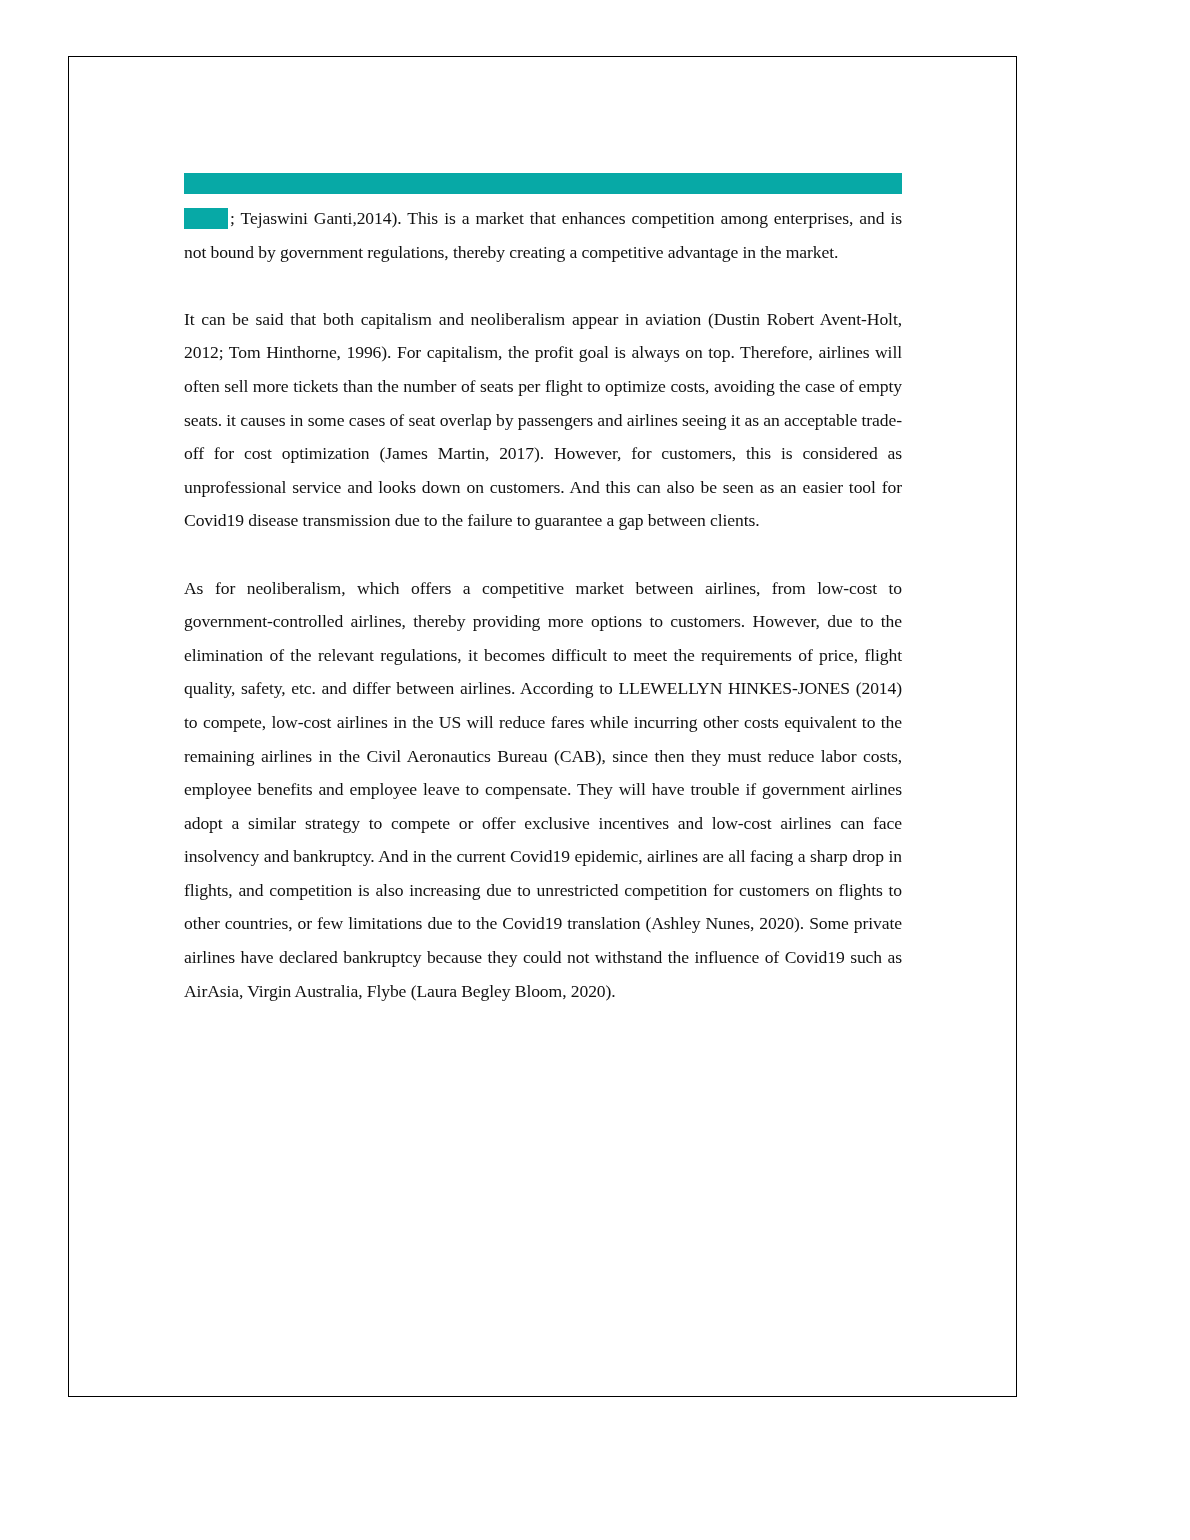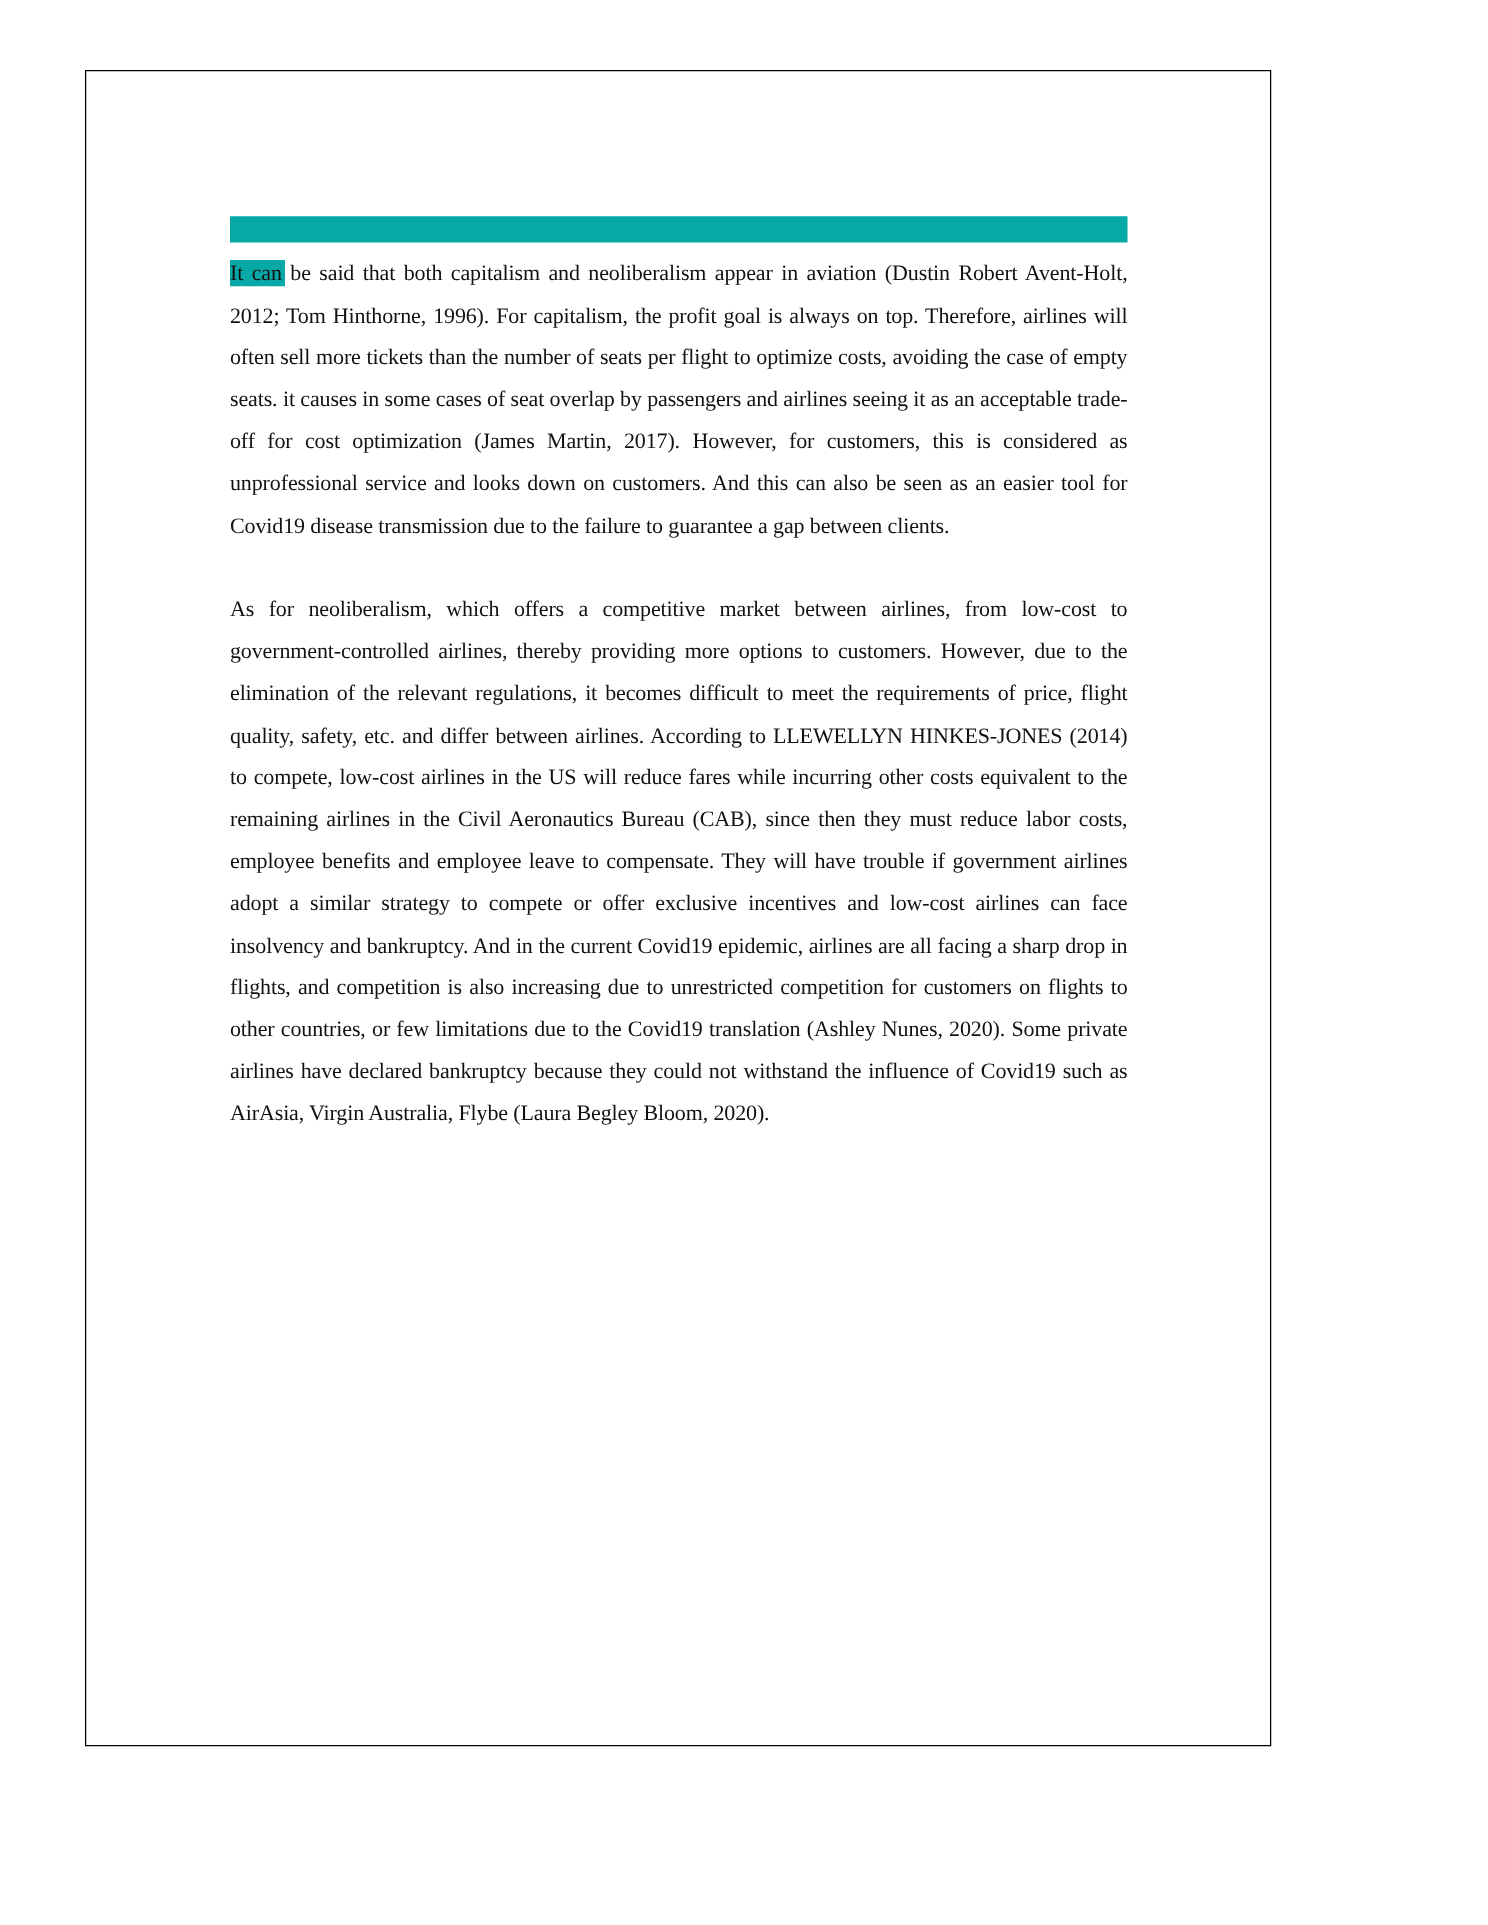--- a/index.html
+++ b/index.html
@@ -60,15 +60,16 @@
   </style>
 </head>
 <body>
 
 <div class="page-border"></div>
 
 <div class="redact-bar"></div>
 <div class="redact-block"></div>
 
 <div class="content">
+  <p><span class="first-line-indent"></span><span>; Tejaswini Ganti,2014). This is a market that enhances competition among enterprises, and is not bound by government regulations, thereby creating a competitive advantage in the market.</span></p>
   <p>It can be said that both capitalism and neoliberalism appear in aviation (Dustin Robert Avent-Holt, 2012; Tom Hinthorne, 1996). For capitalism, the profit goal is always on top. Therefore, airlines will often sell more tickets than the number of seats per flight to optimize costs, avoiding the case of empty seats. it causes in some cases of seat overlap by passengers and airlines seeing it as an acceptable trade-off for cost optimization (James Martin, 2017). However, for customers, this is considered as unprofessional service and looks down on customers. And this can also be seen as an easier tool for Covid19 disease transmission due to the failure to guarantee a gap between clients.</p>
   <p>As for neoliberalism, which offers a competitive market between airlines, from low-cost to government-controlled airlines, thereby providing more options to customers. However, due to the elimination of the relevant regulations, it becomes difficult to meet the requirements of price, flight quality, safety, etc. and differ between airlines. According to LLEWELLYN HINKES-JONES (2014) to compete, low-cost airlines in the US will reduce fares while incurring other costs equivalent to the remaining airlines in the Civil Aeronautics Bureau (CAB), since then they must reduce labor costs, employee benefits and employee leave to compensate. They will have trouble if government airlines adopt a similar strategy to compete or offer exclusive incentives and low-cost airlines can face insolvency and bankruptcy. And in the current Covid19 epidemic, airlines are all facing a sharp drop in flights, and competition is also increasing due to unrestricted competition for customers on flights to other countries, or few limitations due to the Covid19 translation (Ashley Nunes, 2020). Some private airlines have declared bankruptcy because they could not withstand the influence of Covid19 such as AirAsia, Virgin Australia, Flybe (Laura Begley Bloom, 2020).</p>
 </div>
 
 </body></html>

